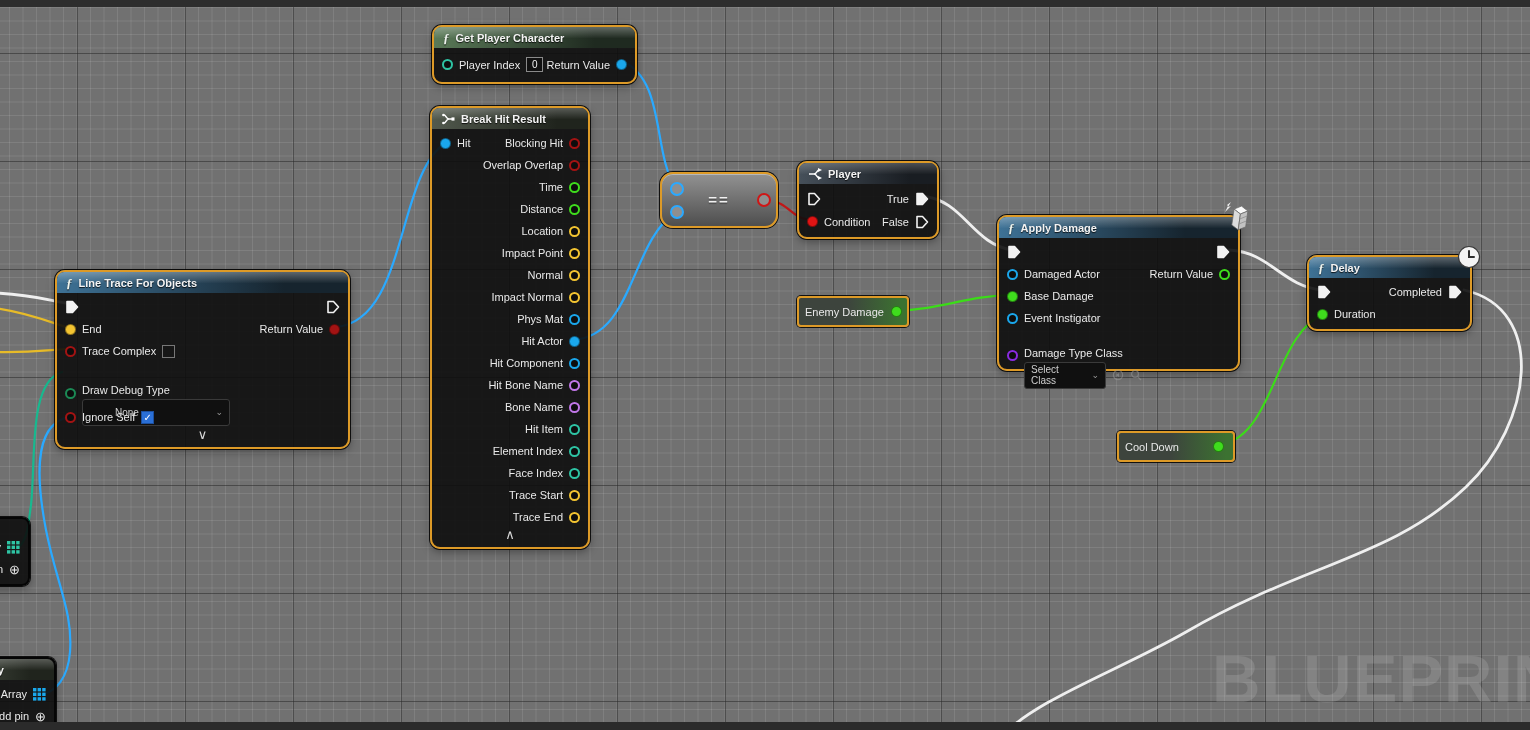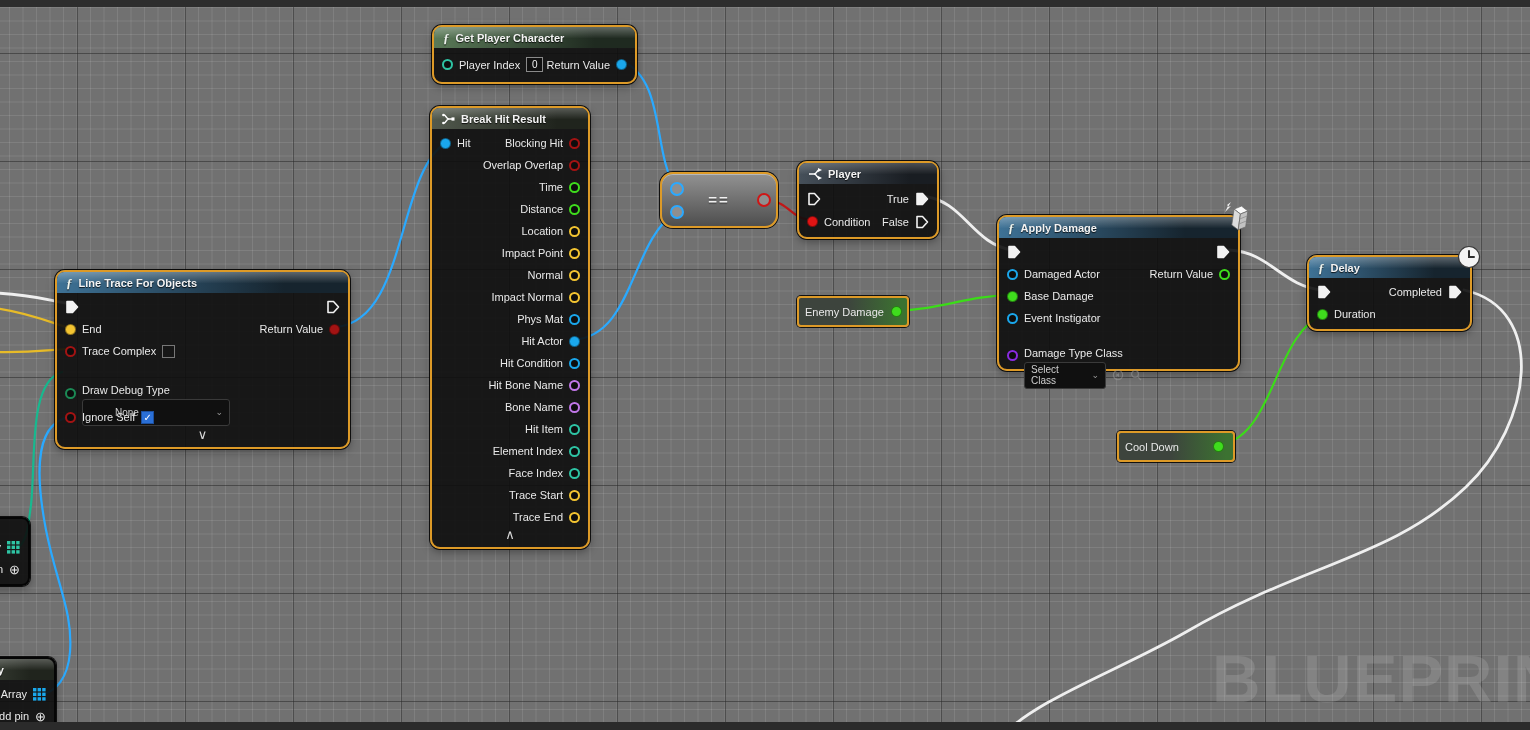--- a/index.html
+++ b/index.html
@@ -211,21 +211,21 @@
           </div>
         </div>
         <div class="row">
           <div class="side r">
             <span class="plbl">Hit Actor</span>
             <span class="pin pf" style="background: rgb(26, 167, 236);"></span>
           </div>
         </div>
         <div class="row">
           <div class="side r">
-            <span class="plbl">Hit Condition</span>
+            <span class="plbl">Hit Component</span>
             <span class="pin ph" style="border-color: rgb(26, 167, 236);"></span>
           </div>
         </div>
         <div class="row">
           <div class="side r">
             <span class="plbl">Hit Bone Name</span>
             <span class="pin ph" style="border-color: rgb(193, 119, 232);"></span>
           </div>
         </div>
         <div class="row">

